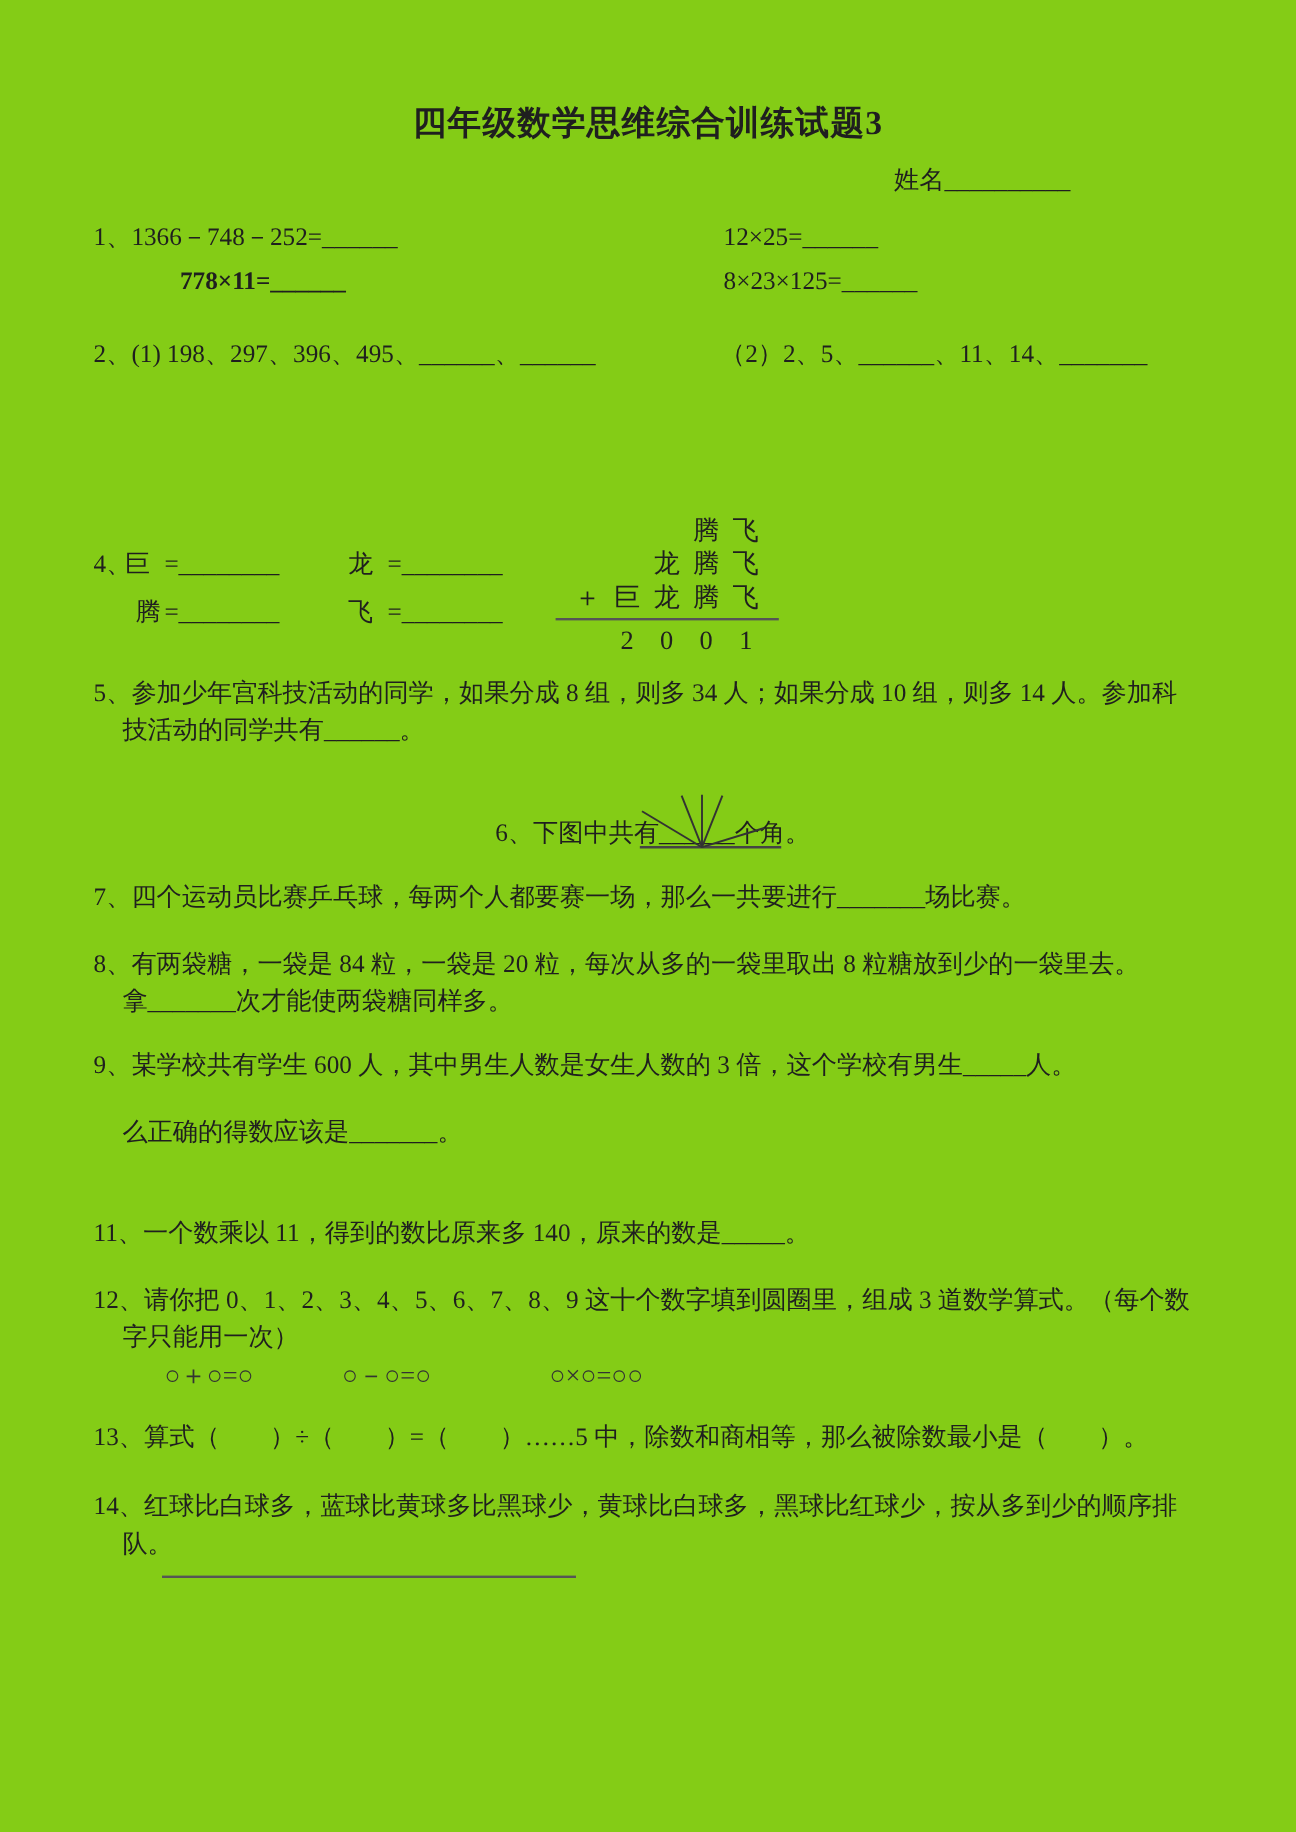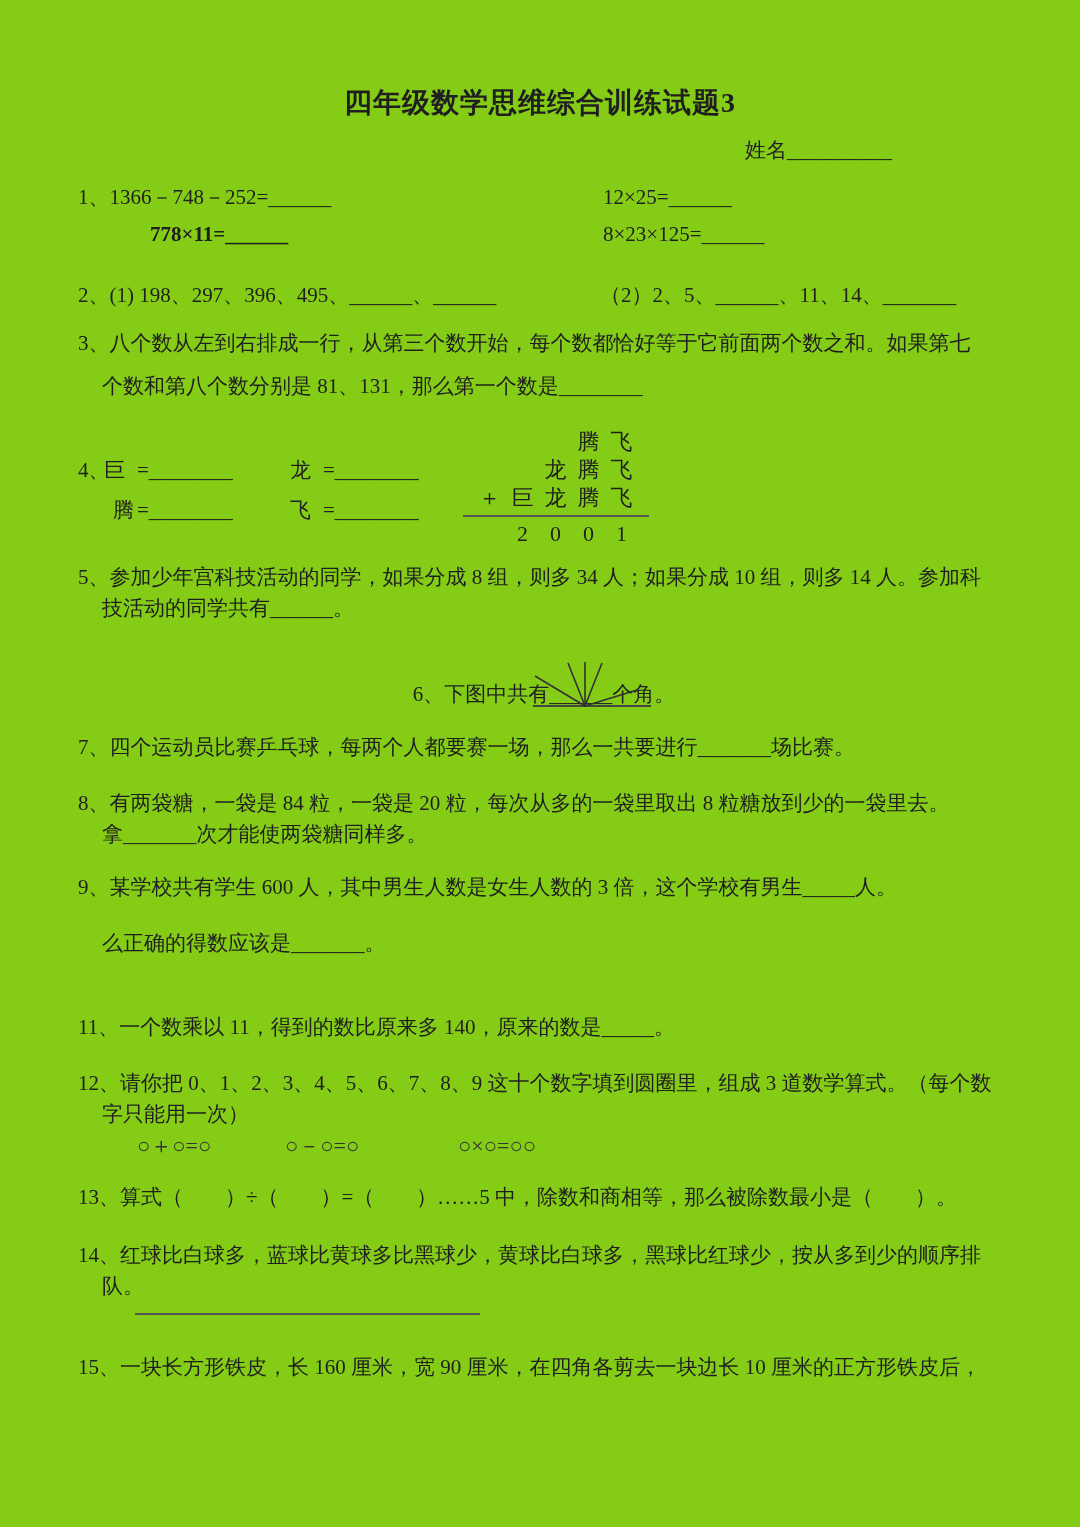--- a/index.html
+++ b/index.html
@@ -66,24 +66,20 @@
     </div>
   </div>
 
   <div class="q" style="top:280px;">
     <div class="row">
       <span>2、(1) 198、297、396、495、______、______</span>
       <span class="col2b">（2）2、5、______、11、14、_______</span>
     </div>
   </div>
 
-  <div class="q" style="top:328px;">
-    <div>3、八个数从左到右排成一行，从第三个数开始，每个数都恰好等于它前面两个数之和。如果第七</div>
-    <div class="cont gap12">个数和第八个数分别是 81、131，那么第一个数是________</div>
-  </div>
 
   <div class="q" style="top:428px;height:110px;">
     <div class="q4row" style="margin-top:27px;">
       <span class="q4no">4、</span>
       <span class="p-a">巨</span>
       <span class="e-a">=________</span>
       <span class="p-b">龙</span>
       <span class="e-b">=________</span>
     </div>
     <div class="q4row">
@@ -178,16 +174,15 @@
     <div>13、算式（　　）÷（　　）=（　　）……5 中，除数和商相等，那么被除数最小是（　　）。</div>
   </div>
 
   <div class="q" style="top:1240px;height:90px;">
     <div>14、红球比白球多，蓝球比黄球多比黑球少，黄球比白球多，黑球比红球少，按从多到少的顺序排</div>
     <div class="cont">队。</div>
     <div class="ans-rule"></div>
   </div>
 
   <div class="q" style="top:1352px;">
-    <div>15、一块长方形铁皮，长 160 厘米，宽 90 厘米，在四角各剪去一块边长 10 厘米的正方形铁皮后，</div>
   </div>
 
 </div>
 
 </body></html>

